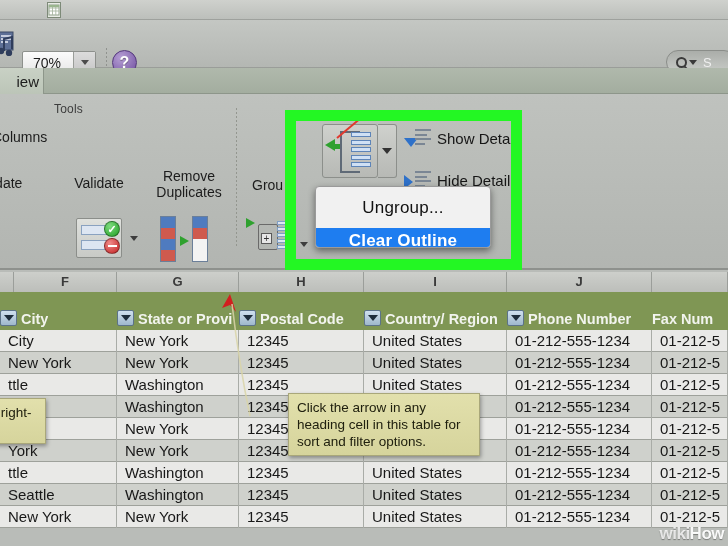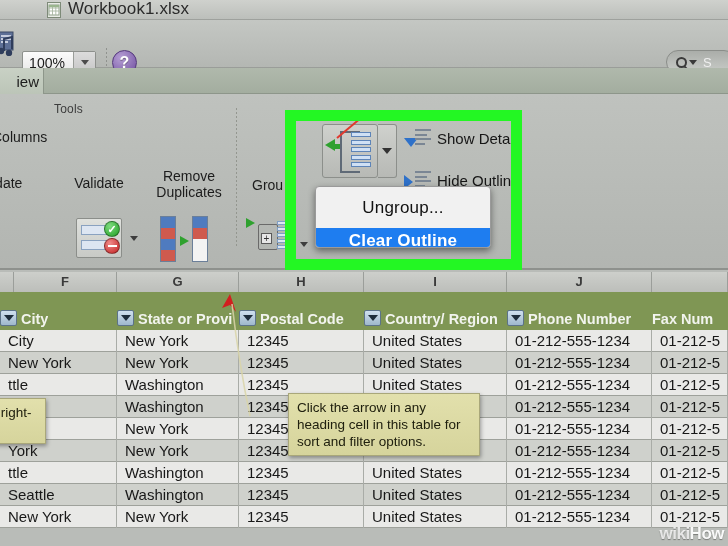--- a/index.html
+++ b/index.html
@@ -391,34 +391,33 @@
 
 <div id="app">
 
   <div class="titlebar">
     <svg class="title-icon" viewBox="0 0 16 16">
       <rect x="1.5" y="0.5" width="13" height="15" fill="#e9ece6" stroke="#7d8a78"></rect>
       <rect x="3" y="3" width="10" height="10" fill="#fff" stroke="#8fa089"></rect>
       <path d="M3 6h10M3 9h10M6.5 3v10M9.8 3v10" stroke="#a9b8a3" stroke-width="0.9"></path>
       <rect x="3" y="3" width="10" height="2.2" fill="#9ab58e"></rect>
     </svg>
-    <div class="title-text">Workbook1.xlsx</div>
   </div>
 
   <div class="toolbar">
     <svg class="note-icon" viewBox="0 0 22 26">
       <rect x="3" y="2" width="14" height="18" fill="#5d6f96" stroke="#3c4a66"></rect>
       <path d="M5 6h10M5 9h10M5 12h7" stroke="#e7ecf5" stroke-width="1.4"></path>
       <circle cx="5" cy="21" r="3.2" fill="#2f3d5c"></circle>
       <circle cx="13" cy="23" r="3.2" fill="#2f3d5c"></circle>
       <path d="M8 21V9l8-2v12" stroke="#2f3d5c" stroke-width="2" fill="none"></path>
     </svg>
 
     <div class="zoom-box">
-      <div class="zoom-val">100%</div>
+      <div class="zoom-val">70%</div>
       <div class="zoom-arrow">
           <i></i>
         </div>
     </div>
 
     <div class="tool-sep"></div>
 
     <div class="help-btn">
       <span>?</span>
     </div>
@@ -512,21 +511,21 @@
     <span class="detail-label" style="margin-left:6px;">Show Deta</span>
   </div>
   <div class="detail-item" style="left:404px; top:171px;">
     <span class="tri right"></span>
     <span class="lines" style="margin-left:2px;">
         <span></span>
         <span></span>
         <span></span>
         <span></span>
       </span>
-    <span class="detail-label" style="margin-left:6px;">Hide Outline</span>
+    <span class="detail-label" style="margin-left:6px;">Hide Detail</span>
   </div>
 
   <div class="menu">
     <div class="menu-item">Ungroup...</div>
     <div class="menu-item selected">Clear Outline</div>
   </div>
 
   <div class="highlight"></div>
 
   <div class="sheet">

